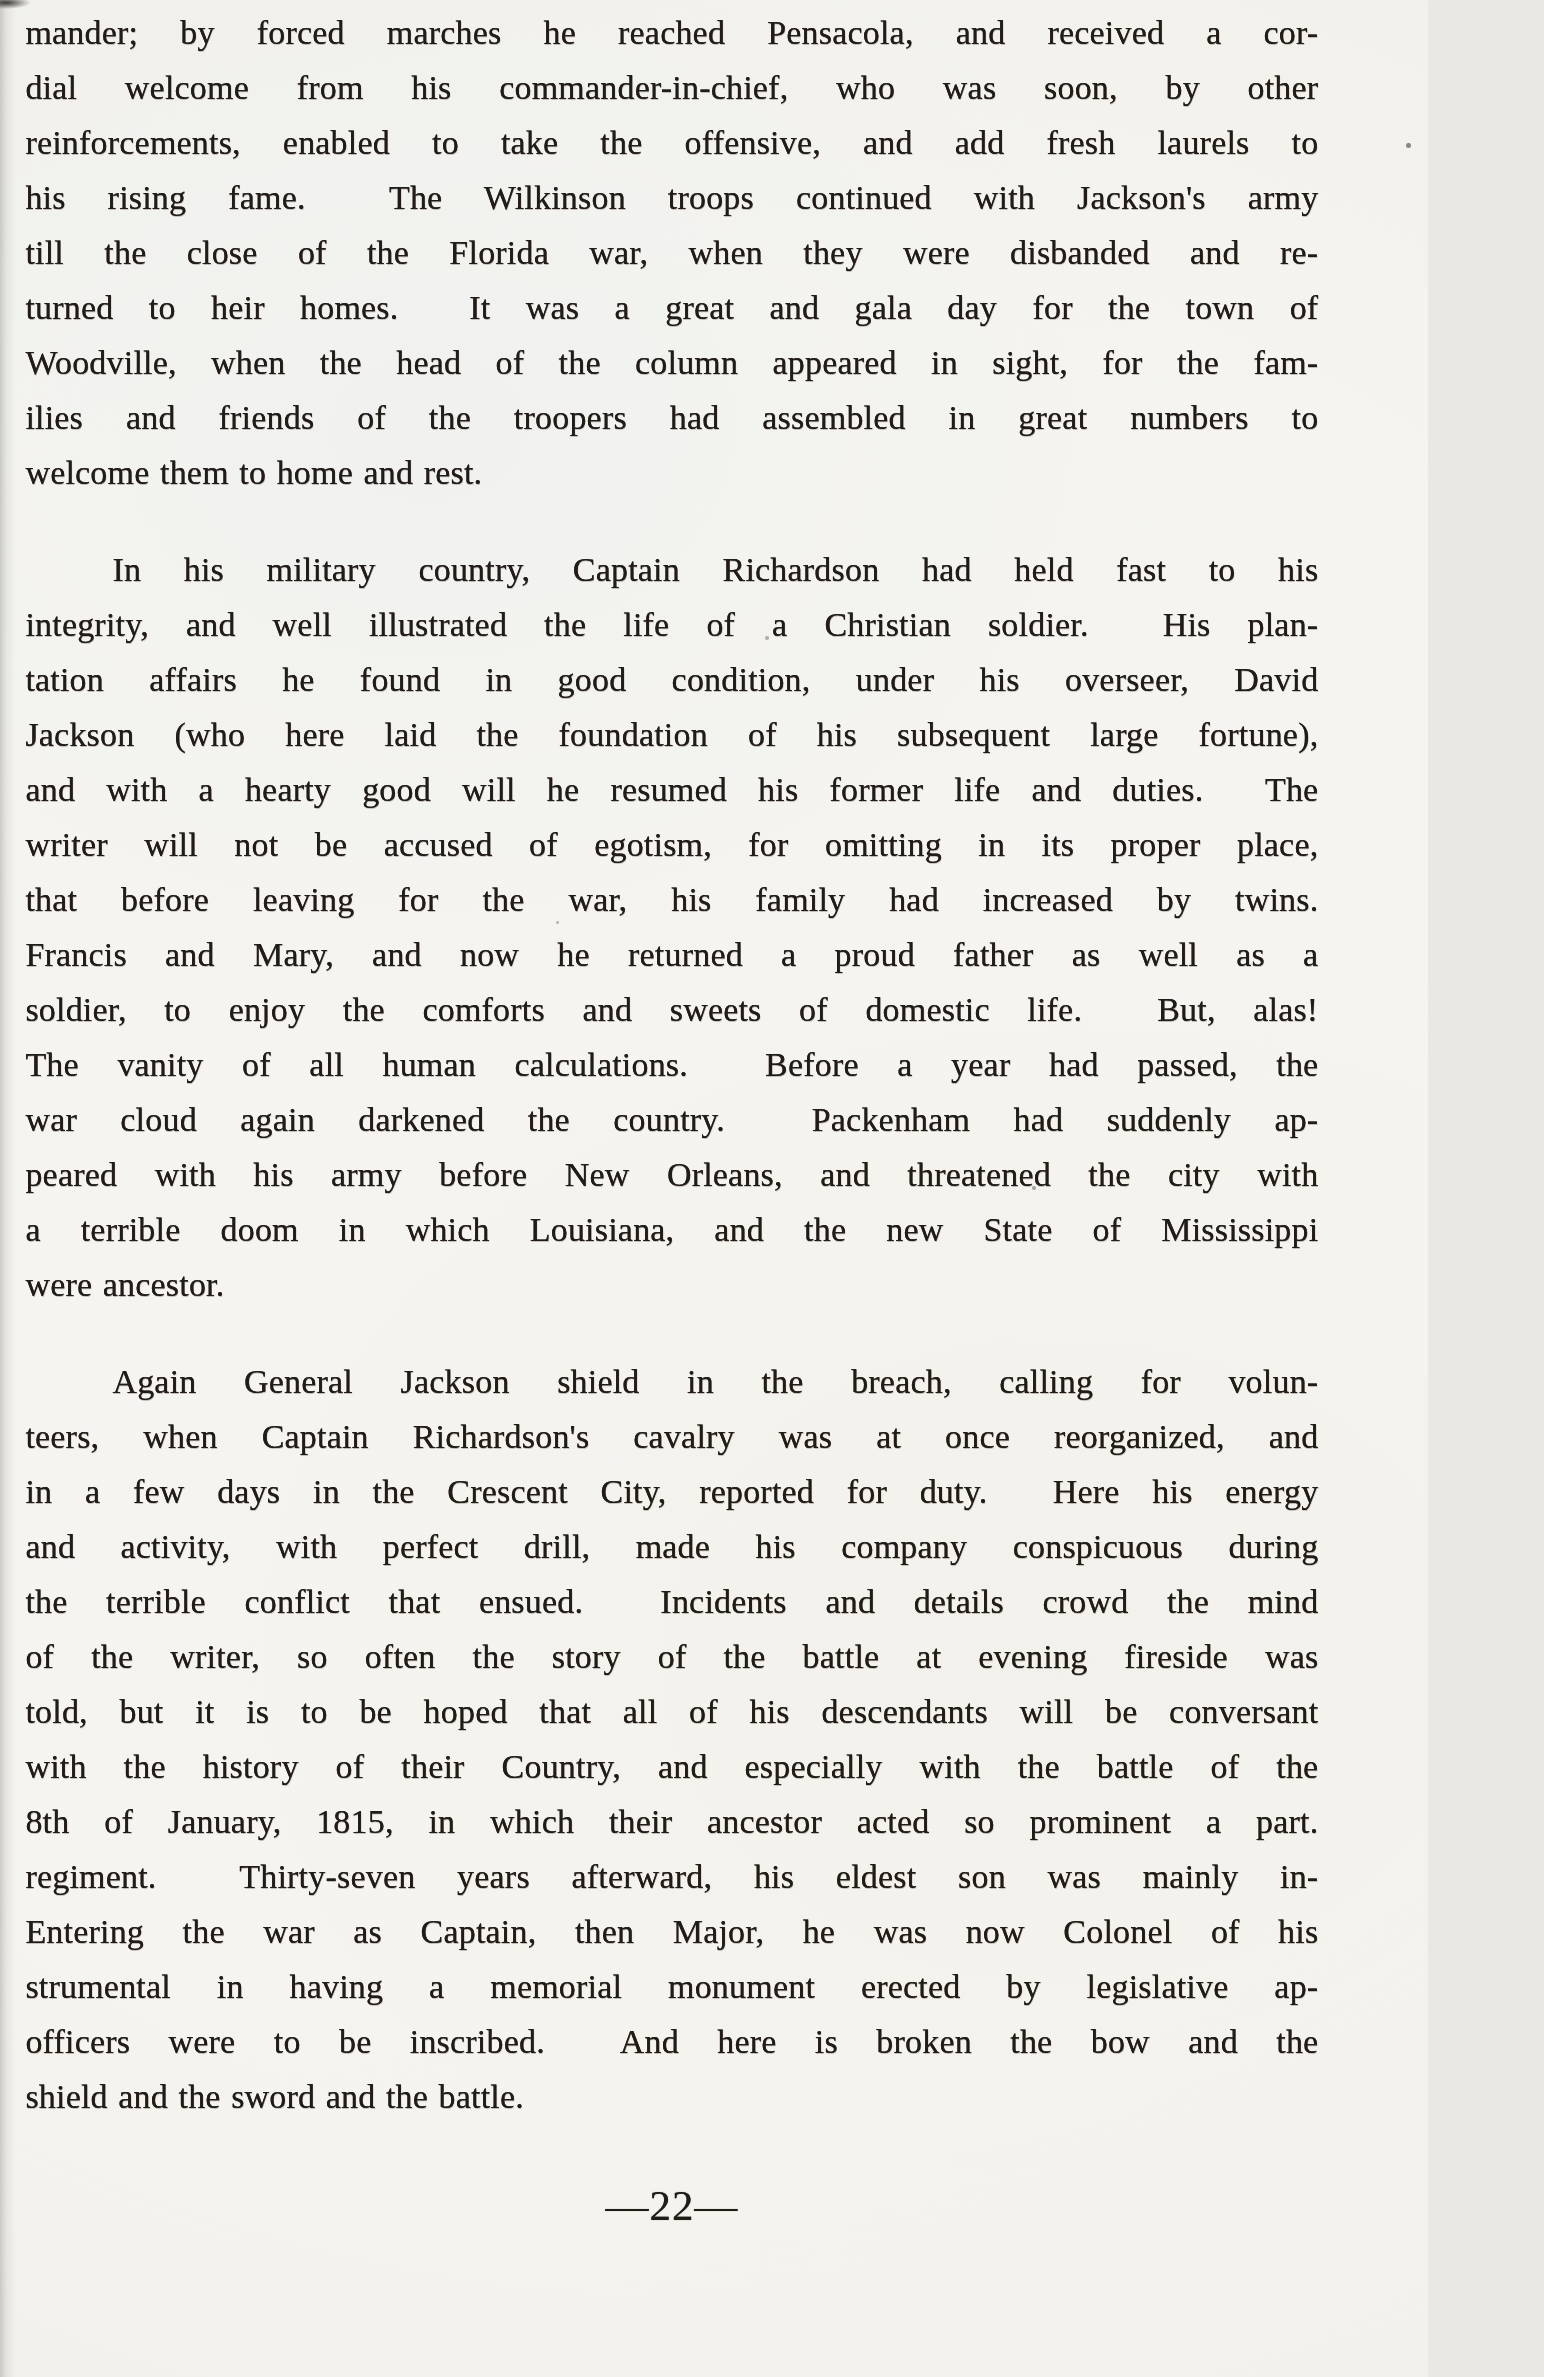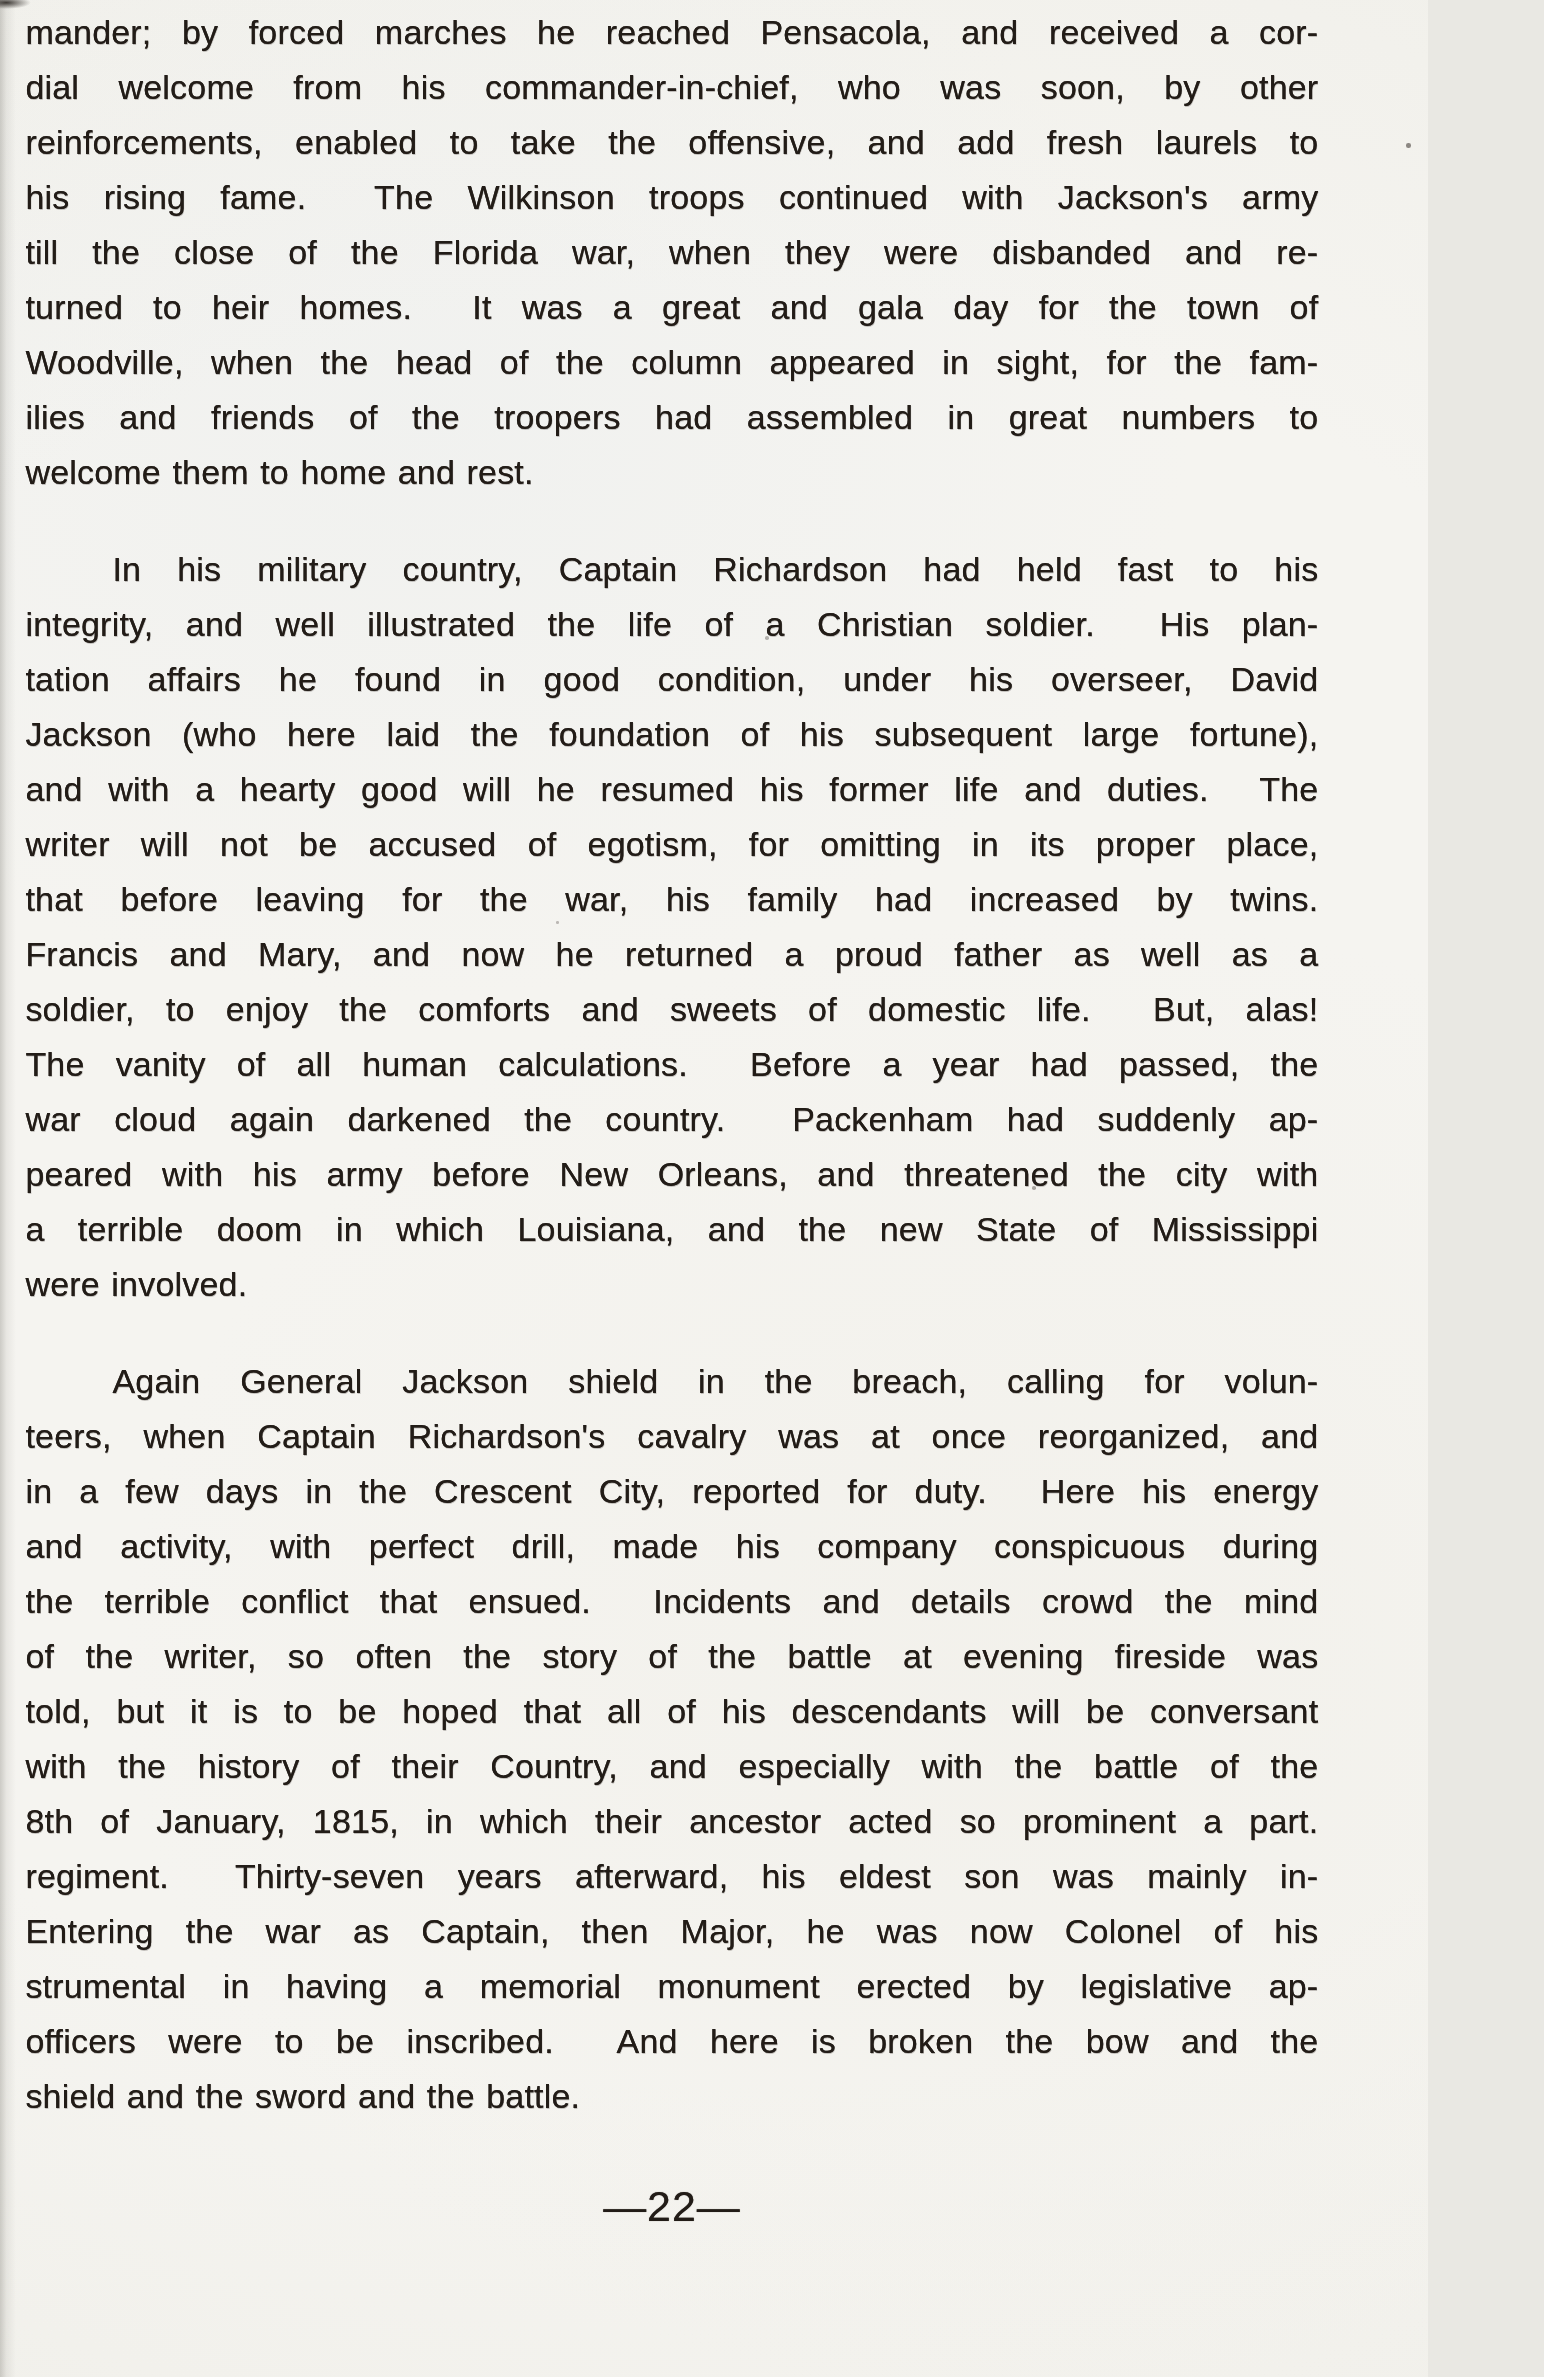--- a/index.html
+++ b/index.html
@@ -10,21 +10,21 @@
   .scan {
     position: relative;
     width: 1428px;
     height: 2377px;
     overflow: hidden;
     background:
       radial-gradient(ellipse 1090px 817px at 30% 18%, rgba(232,236,238,0.35), rgba(232,236,238,0) 70%),
       radial-gradient(ellipse 1271px 999px at 75% 70%, rgba(240,238,231,0.5), rgba(240,238,231,0) 75%),
       radial-gradient(ellipse 1998px 1635px at 50% 50%, #f5f4f0 55%, #efeee8 100%),
       #f3f2ec;
-    font-family: Liberation Sans, sans-serif;
+    font-family: Liberation Serif, serif;
   }
   .edge-left {
     position: absolute;
     left: 0; top: 0; bottom: 0;
     width: 16.3px;
     background: linear-gradient(to right, rgba(110,108,100,0.30), rgba(110,108,100,0.10) 6.4px, rgba(110,108,100,0) 100%);
     pointer-events: none;
   }
   .corner-smudge {
     position: absolute;
@@ -103,21 +103,21 @@
       <div class="line">Jackson (who here laid the foundation of his subsequent large fortune),</div>
       <div class="line">and with a hearty good will he resumed his former life and duties.&nbsp; The</div>
       <div class="line">writer will not be accused of egotism, for omitting in its proper place,</div>
       <div class="line">that before leaving for the war, his family had increased by twins.</div>
       <div class="line">Francis and Mary, and now he returned a proud father as well as a</div>
       <div class="line">soldier, to enjoy the comforts and sweets of domestic life.&nbsp; But, alas!</div>
       <div class="line">The vanity of all human calculations.&nbsp; Before a year had passed, the</div>
       <div class="line">war cloud again darkened the country.&nbsp; Packenham had suddenly ap-</div>
       <div class="line">peared with his army before New Orleans, and threatened the city with</div>
       <div class="line">a terrible doom in which Louisiana, and the new State of Mississippi</div>
-      <div class="line last">were involved.</div>
+      <div class="line last">were ancestor.</div>
     </div>
 
     <div class="para">
       <div class="line indent">Again General Jackson shield in the breach, calling for volun-</div>
       <div class="line">teers, when Captain Richardson's cavalry was at once reorganized, and</div>
       <div class="line">in a few days in the Crescent City, reported for duty.&nbsp; Here his energy</div>
       <div class="line">and activity, with perfect drill, made his company conspicuous during</div>
       <div class="line">the terrible conflict that ensued.&nbsp; Incidents and details crowd the mind</div>
       <div class="line">of the writer, so often the story of the battle at evening fireside was</div>
       <div class="line">told, but it is to be hoped that all of his descendants will be conversant</div>

